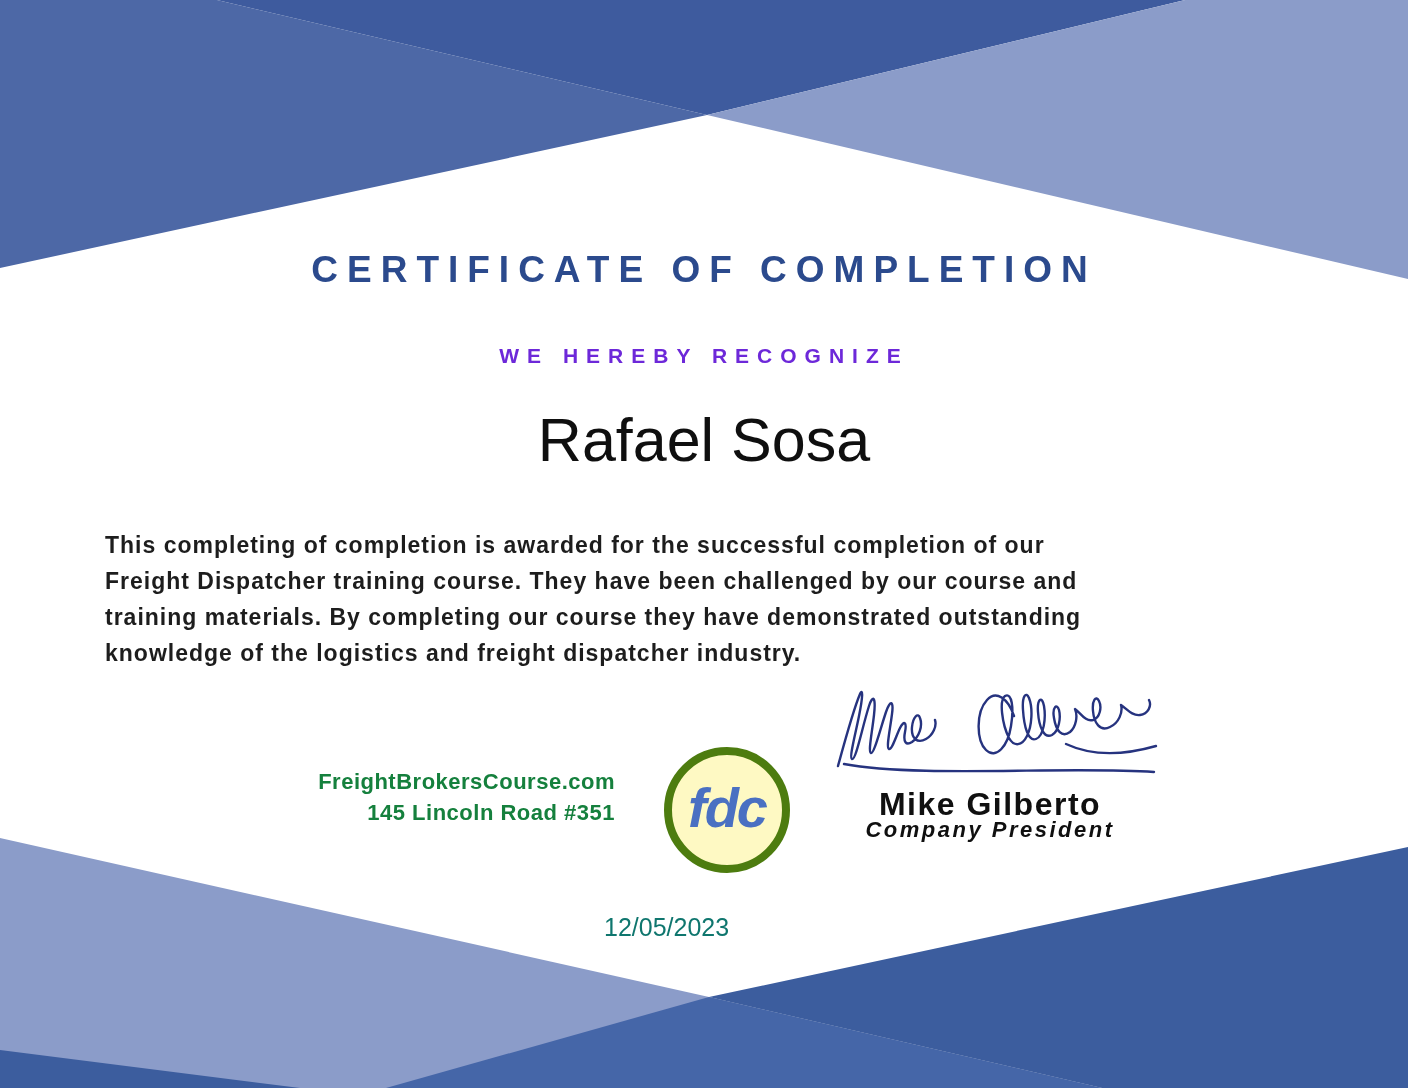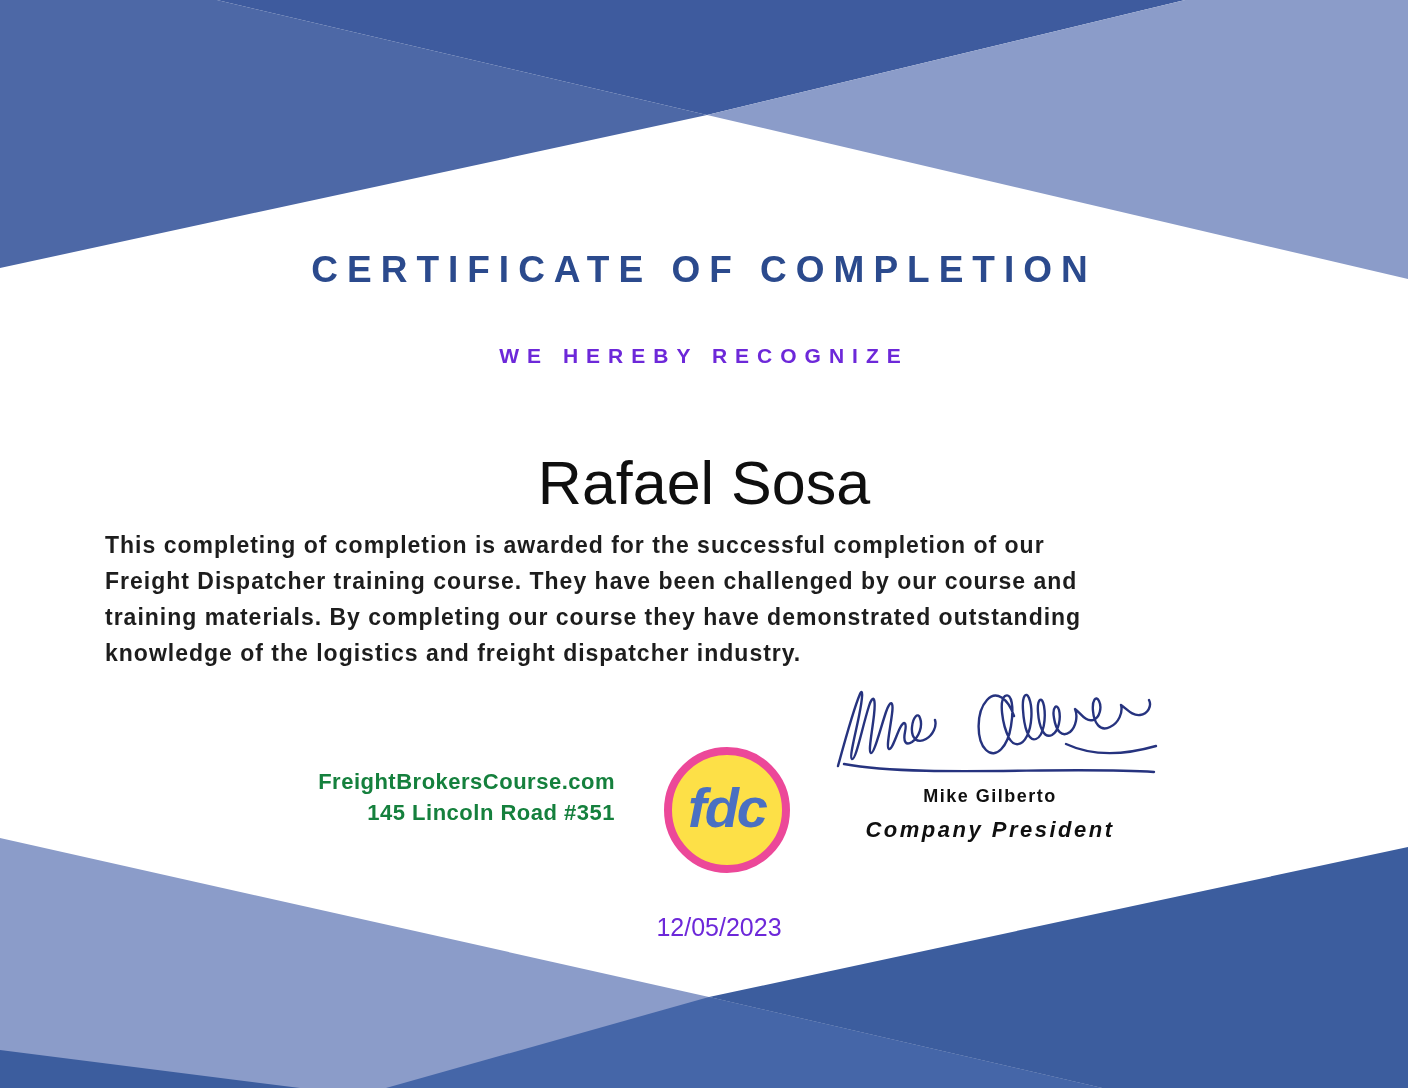--- a/index.html
+++ b/index.html
@@ -12,51 +12,51 @@
   .center{left:0;right:0;text-align:center;}
   .title{
     top:249px;font-size:37px;font-weight:700;letter-spacing:9px;
     color:#2b4a8d;white-space:nowrap;
   }
   .subtitle{
     top:344px;font-size:21px;font-weight:700;letter-spacing:8px;
     color:#6d28d9;white-space:nowrap;
   }
   .recipient{
-    top:405px;font-size:61px;font-weight:400;color:#0f0f0f;white-space:nowrap;margin-top:43px;
+    top:405px;font-size:61px;font-weight:400;color:#0f0f0f;white-space:nowrap;
   }
   .body-par{
     left:105px;top:527px;width:1250px;color:#1d1d1d;
     font-size:23px;font-weight:700;letter-spacing:1px;line-height:36px;
   }
   .addr{
     left:175px;top:766px;width:440px;text-align:right;color:#15803d;
     font-size:22px;font-weight:800;letter-spacing:0.5px;line-height:31px;
   }
   .logo{
-    left:664px;top:747px;width:110px;height:110px;border:8px solid #ec4899;
-    border-radius:50%;background:#fde047;display:flex;align-items:center;
+    left:664px;top:747px;width:110px;height:110px;border:8px solid #4d7c0f;
+    border-radius:50%;background:#fef9c3;display:flex;align-items:center;
     justify-content:center;box-sizing:content-box;
   }
   .logo-text{
     font-style:italic;font-weight:800;font-size:56px;color:#4a70c2;
     letter-spacing:-2px;transform:translateY(-3px);
   }
   .sig-svg{left:828px;top:682px;}
   .signer-name{
     left:820px;top:786px;width:340px;text-align:center;color:#101010;
-    font-size:18px;font-weight:800;letter-spacing:1.5px;white-space:nowrap;
+    font-size:32px;font-weight:800;letter-spacing:1.5px;white-space:nowrap;
   }
   .signer-title{
     left:820px;top:817px;width:340px;text-align:center;color:#101010;
     font-size:22px;font-weight:700;font-style:italic;letter-spacing:2.5px;white-space:nowrap;
   }
   .date{
-    left:604px;top:913px;width:230px;text-align:center;
-    font-size:25px;color:#6d28d9;
+    left:604px;top:913px;width:230px;
+    font-size:25px;color:#0f766e;
   }
 </style>
 </head>
 <body>
 
 <div id="stage">
 
   <svg id="bg" width="1408" height="1088" viewBox="0 0 1408 1088" aria-hidden="true">
     <polygon points="0,0 217,0 707,115 0,268" fill="#4d68a6"></polygon>
     <polygon points="217,0 1185,0 707,115" fill="#3e5b9e"></polygon>

